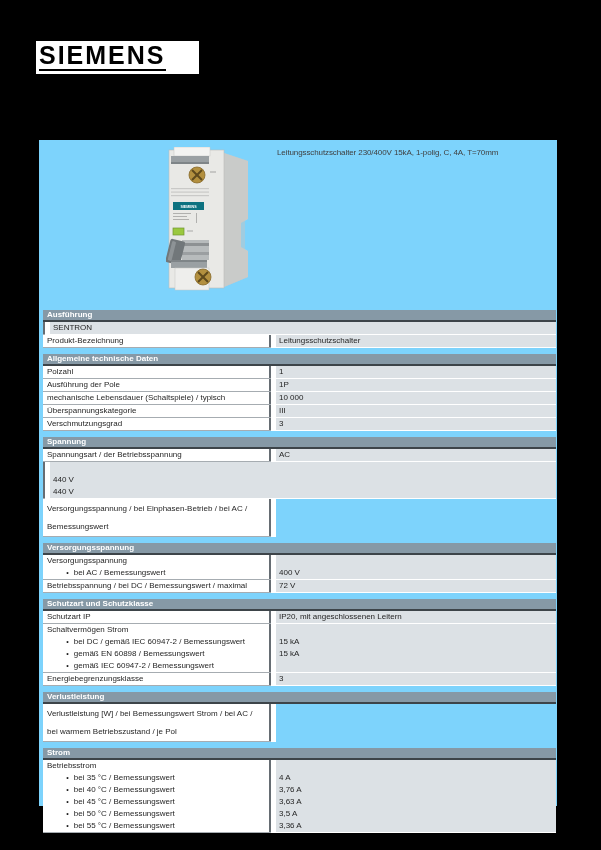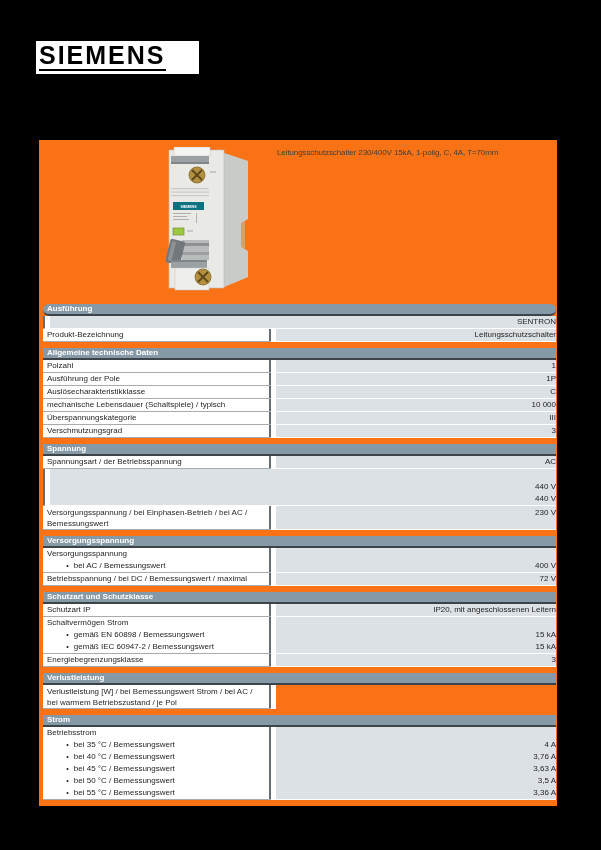--- a/index.html
+++ b/index.html
@@ -7,43 +7,43 @@
   #canvas{position:relative;width:519px;height:850px;background:#000;}
 
   
   #logo-box{position:absolute;left:36px;top:41px;width:163px;height:33px;background:#fff;
             display:flex;align-items:flex-start;justify-content:flex-start;padding:0;}
   #logo-text{margin:1px 0 0 3px;font-size:25px;font-weight:bold;letter-spacing:2px;color:#000;
              line-height:26px;border-bottom:2px solid #000;padding-bottom:1px;
              font-family:"Liberation Sans",sans-serif;}
 
   
-  #page{position:absolute;left:37px;top:140px;width:522px;height:666px;background:#f97316;
+  #page{position:absolute;left:37px;top:140px;width:522px;height:666px;background:#7dd3fc;
         border-left:2px solid #000;border-right:2px solid #000;box-sizing:border-box;text-decoration:underline;}
 
   #product-photo{position:absolute;left:127px;top:7px;width:88px;height:144px;}
   #description{position:absolute;left:238px;top:8px;width:272px;font-size:8px;color:#3f3f3f;
                letter-spacing:-0.1px;white-space:nowrap;}
 
   
   #spec-table{position:absolute;left:4px;top:164px;width:513px;}
   .bar{height:12px;box-sizing:border-box;background:#8699a6;border-bottom:2px solid #3d4449;
        color:#fff;font-weight:bold;font-size:8px;line-height:10px;padding-left:4px;margin-top:6px;}
-  .bar:first-child{margin-top:0;border-radius:6px;}
+  .bar:first-child{margin-top:6px;}
   .block{display:flex;align-items:stretch;}
   .lbl-col{width:226px;box-sizing:border-box;border-bottom:1px solid #a6acb1;background:#fff;}
   .divider-col{width:2px;background:#666d73;border-bottom:1px solid #a6acb1;}
   .gap-col{width:5px;background:#fff;}
   .val-col{flex:1;background:#dce1e5;border-bottom:1px solid #fff;}
   .line{height:12px;line-height:12px;padding-left:4px;font-size:8px;color:#1f1f1f;white-space:nowrap;}
   .line .bullet-dot{display:inline-block;margin-right:5px;transform:scale(0.9);}
   .line.bullet{padding-left:23px;}
-  .line.wrap{height:auto;min-height:22px;white-space:normal;line-height:11px;padding-top:1px;
+  .line.wrap{height:auto;min-height:22px;white-space:normal;line-height:18px;padding-top:1px;
              padding-right:4px;}
-  .vline{height:12px;line-height:12px;padding-left:3px;font-size:8px;color:#1f1f1f;white-space:nowrap;text-align:right;}
+  .vline{height:12px;line-height:12px;padding-left:3px;font-size:8px;color:#1f1f1f;white-space:nowrap;}
   .vline.wrap{line-height:11px;padding-top:1px;}
 </style>
 </head>
 <body>
 
 <div id="canvas">
 
   <div id="logo-box">
     <div id="logo-text">SIEMENS</div>
   </div>
@@ -136,30 +136,20 @@
             <div class="line">Ausführung der Pole</div>
           </div>
           <div class="divider-col"></div>
           <div class="gap-col"></div>
           <div class="val-col">
             <div class="vline">1P</div>
           </div>
         </div>
         <div class="block">
           <div class="lbl-col">
-            <div class="line">Auslösecharakteristikklasse</div>
-          </div>
-          <div class="divider-col"></div>
-          <div class="gap-col"></div>
-          <div class="val-col">
-            <div class="vline">C</div>
-          </div>
-        </div>
-        <div class="block">
-          <div class="lbl-col">
             <div class="line">mechanische Lebensdauer (Schaltspiele) / typisch</div>
           </div>
           <div class="divider-col"></div>
           <div class="gap-col"></div>
           <div class="val-col">
             <div class="vline">10 000</div>
           </div>
         </div>
         <div class="block">
           <div class="lbl-col">
@@ -200,23 +190,20 @@
             <div class="vline">440 V</div>
             <div class="vline">440 V</div>
           </div>
         </div>
         <div class="block">
           <div class="lbl-col">
             <div class="line wrap">Versorgungsspannung / bei Einphasen-Betrieb / bei AC / Bemessungswert</div>
           </div>
           <div class="divider-col"></div>
           <div class="gap-col"></div>
-          <div class="val-col">
-            <div class="vline wrap">230 V</div>
-          </div>
         </div>
         <div class="bar">Versorgungsspannung</div>
         <div class="block">
           <div class="lbl-col">
             <div class="line">Versorgungsspannung</div>
             <div class="line bullet"><div class="bullet-dot">•</div>bei AC / Bemessungswert</div>
           </div>
           <div class="divider-col"></div>
           <div class="gap-col"></div>
           <div class="val-col">
@@ -241,20 +228,21 @@
           </div>
           <div class="divider-col"></div>
           <div class="gap-col"></div>
           <div class="val-col">
             <div class="vline">IP20, mit angeschlossenen Leitern</div>
           </div>
         </div>
         <div class="block">
           <div class="lbl-col">
             <div class="line">Schaltvermögen Strom</div>
+            <div class="line bullet"><div class="bullet-dot">•</div>bei DC / gemäß IEC 60947-2 / Bemessungswert</div>
             <div class="line bullet"><div class="bullet-dot">•</div>gemäß EN 60898 / Bemessungswert</div>
             <div class="line bullet"><div class="bullet-dot">•</div>gemäß IEC 60947-2 / Bemessungswert</div>
           </div>
           <div class="divider-col"></div>
           <div class="gap-col"></div>
           <div class="val-col">
             <div class="vline"></div>
             <div class="vline">15 kA</div>
             <div class="vline">15 kA</div>
           </div>

